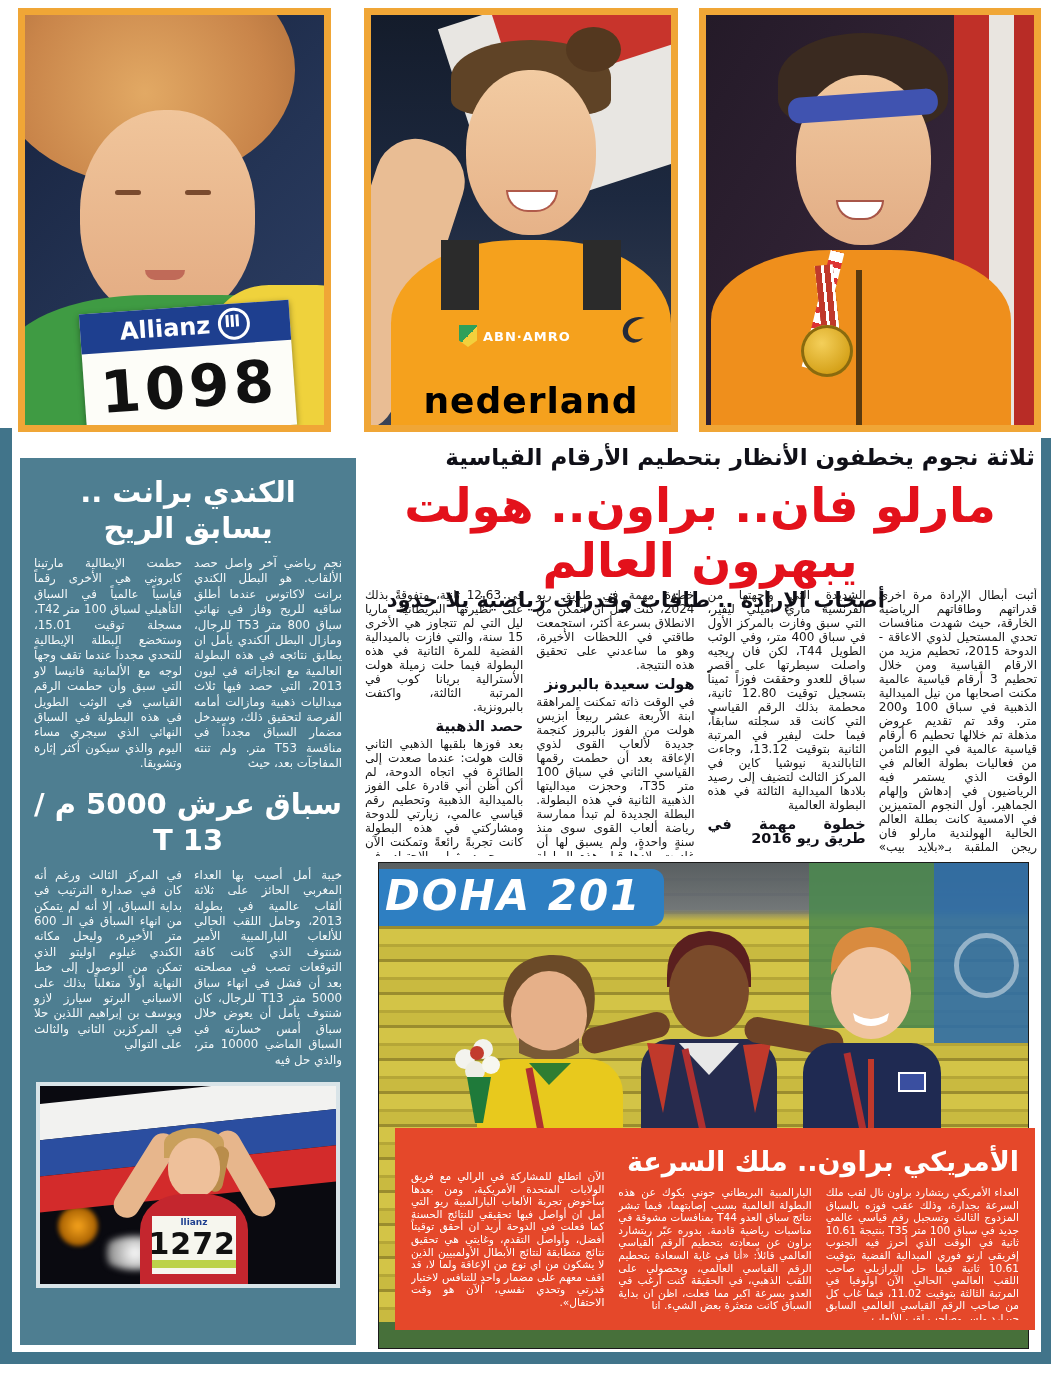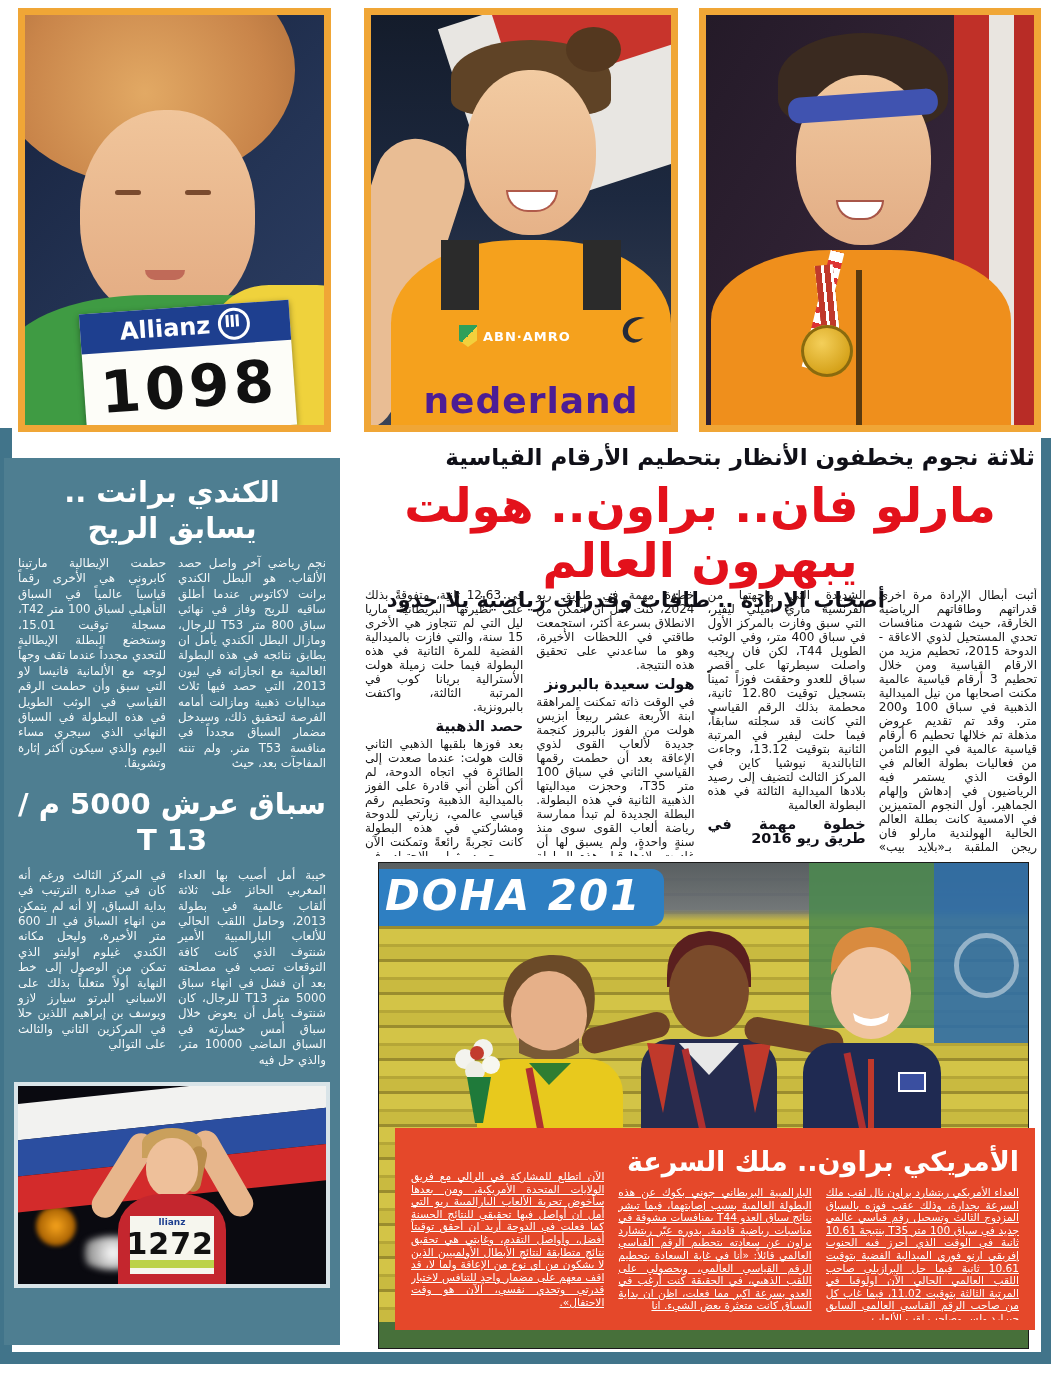--- a/index.html
+++ b/index.html
@@ -41,21 +41,21 @@
   .p2-arm{left:-30px;top:120px;width:90px;height:300px;border-radius:40px;background:#e9bd94;transform:rotate(18deg);}
   .p2-face{left:95px;top:55px;width:130px;height:165px;border-radius:48%;background:linear-gradient(180deg,#f2cba2,#e6b288);}
   .p2-hair{left:80px;top:25px;width:160px;height:75px;border-radius:50% 50% 20% 20%;background:#5f4326;}
   .p2-bun{left:195px;top:12px;width:55px;height:45px;border-radius:50%;background:#54381f;}
   .p2-smile{left:135px;top:175px;width:48px;height:18px;border-radius:0 0 30px 30px;background:#fff;border:2px solid #b05a4a;}
   .p2-tank{left:20px;top:225px;width:280px;height:185px;border-radius:45% 45% 0 0;background:#f5a11d;}
   .p2-strap{position:absolute;top:0;width:38px;height:70px;background:#2b2b2b;}
   .p2-abn{left:68px;top:85px;display:flex;align-items:center;gap:6px;color:#fff;font-size:13px;font-weight:bold;letter-spacing:1px;}
   .abn-shield{width:18px;height:22px;background:linear-gradient(135deg,#2fa05a 50%,#f3d03c 50%);clip-path:polygon(0 0,100% 0,100% 70%,50% 100%,0 70%);}
   .p2-asics{right:18px;top:70px;width:40px;height:40px;}
-  .p2-ned{left:0;top:140px;width:100%;text-align:center;font-size:36px;font-weight:bold;color:#4c1d95;letter-spacing:1px;}
+  .p2-ned{left:0;top:140px;width:100%;text-align:center;font-size:36px;font-weight:bold;color:#000000;letter-spacing:1px;}
   
   .p3-bg{inset:0;background:linear-gradient(120deg,#241a28 0%,#332437 60%,#3d2b40 100%);}
   .p3-flag-r1{left:248px;top:0;width:45px;height:410px;background:#c03028;}
   .p3-flag-w{left:283px;top:0;width:30px;height:410px;background:#e9e5e0;}
   .p3-flag-r2{left:308px;top:0;width:30px;height:410px;background:#b82c26;}
   .p3-face{left:90px;top:60px;width:135px;height:170px;border-radius:48%;background:linear-gradient(180deg,#f0c79e,#e2ad85);}
   .p3-hair{left:72px;top:18px;width:170px;height:95px;border-radius:50% 50% 30% 30%;background:#3a2a20;}
   .p3-band{left:82px;top:78px;width:150px;height:26px;border-radius:12px;background:#4053b0;transform:rotate(-4deg);}
   .p3-smile{left:130px;top:185px;width:44px;height:16px;border-radius:0 0 26px 26px;background:#fff;border:2px solid #a85648;}
   .p3-jacket{left:5px;top:235px;width:300px;height:175px;border-radius:40% 40% 0 0;background:#ef8f1c;}
@@ -67,27 +67,27 @@
   .headblock{position:absolute;left:365px;top:444px;width:670px;color:#101018;}
   .kicker{font-size:23px;font-weight:bold;text-align:right;padding-left:4px;}
   .mainhead{font-size:47px;font-weight:bold;color:#e3111b;text-align:center;margin-top:8px;letter-spacing:-1px;}
   .subhead{font-size:21px;font-weight:bold;text-align:right;padding-right:150px;}
   
   .maincols{position:absolute;left:365px;top:588px;width:672px;height:268px;display:flex;gap:13px;overflow:hidden;}
   .mcol{flex:1 1 0;font-size:12px;line-height:14px;color:#161616;text-align:justify;}
   .mcol p{margin:0;}
   .mcol h4{margin:5px 0 4px;font-size:14.5px;color:#101018;}
   
-  .sidebar{position:absolute;left:4px;top:458px;width:336px;height:887px;background:#4e7e91;color:#fff;
+  .sidebar{position:absolute;left:20px;top:458px;width:336px;height:887px;background:#4e7e91;color:#fff;
            padding:0;box-sizing:border-box;overflow:hidden;}
   .sb-art{padding:10px 14px 4px;}
   .sb-title{font-size:29px;font-weight:bold;text-align:center;line-height:36px;margin:6px 0 10px;}
   .sb-cols{display:flex;gap:12px;}
   .sb-col{flex:1 1 0;font-size:11.8px;line-height:15.4px;text-align:justify;color:#f4f8f9;}
-  .sb-photo{margin:10px 10px;height:198px;border:4px solid #d9e4e8;position:relative;overflow:hidden;background:#0a0a10;}
+  .sb-photo{margin:10px 16px;height:198px;border:4px solid #d9e4e8;position:relative;overflow:hidden;background:#0a0a10;}
   
   .ru-light1{left:18px;top:120px;width:40px;height:40px;border-radius:50%;background:radial-gradient(circle,#f7a41d,#a35d00 70%,transparent 75%);filter:blur(2px);}
   .ru-light2{left:60px;top:150px;width:70px;height:34px;border-radius:50%;background:radial-gradient(circle,#fff,#888 70%,transparent 75%);filter:blur(3px);}
   .ru-flag{left:-10px;top:2px;width:330px;height:108px;transform:rotate(-6deg);}
   .ru-flag div{height:33.3%;}
   .ru-arm{width:26px;height:95px;border-radius:13px;background:#e7b68c;}
   .ru-head{left:128px;top:52px;width:52px;height:60px;border-radius:48%;background:#eec09a;}
   .ru-hair{left:124px;top:42px;width:60px;height:30px;border-radius:50% 50% 0 0;background:#caa05c;}
   .ru-pony{left:170px;top:60px;width:16px;height:46px;border-radius:8px;background:#b98d4b;transform:rotate(12deg);}
   .ru-tank{left:100px;top:108px;width:108px;height:90px;border-radius:40% 40% 0 0;background:#c4262e;}
@@ -104,21 +104,21 @@
   .pd-green{left:430px;top:0;width:125px;height:165px;background:#4b8a4f;opacity:.85;}
   .pd-blue{left:555px;top:0;width:94px;height:180px;background:#2f6ea6;opacity:.9;}
   .pd-bluecircle{left:575px;top:70px;width:55px;height:55px;border:5px solid rgba(255,255,255,.45);border-radius:50%;}
   .pd-grass{left:0;bottom:0;width:100%;height:26px;background:#47703a;}
   .pd-svg{position:absolute;left:0;top:0;}
   
   .speedking{position:absolute;left:395px;top:1128px;width:640px;height:202px;background:#e5482a;color:#fff;
              display:grid;grid-template-columns:1fr 1fr 1fr;grid-template-rows:50px 1fr;gap:0 14px;
              padding:8px 16px 10px;box-sizing:border-box;overflow:hidden;}
   .sk-title{grid-column:1/3;grid-row:1;font-size:27px;font-weight:bold;text-align:right;align-self:center;}
-  .sk-col{font-size:10.6px;line-height:12.6px;text-align:justify;overflow:hidden;text-decoration:underline;}
+  .sk-col{font-size:10.6px;line-height:12.6px;text-align:justify;overflow:hidden;}
   .sk-c1{grid-column:1;grid-row:2;}
   .sk-c2{grid-column:2;grid-row:2;}
   .sk-c3{grid-column:3;grid-row:1/3;padding-top:34px;}
 </style>
 </head>
 <body>
 
 <div class="page">
 
   <div class="frame-left"></div>

